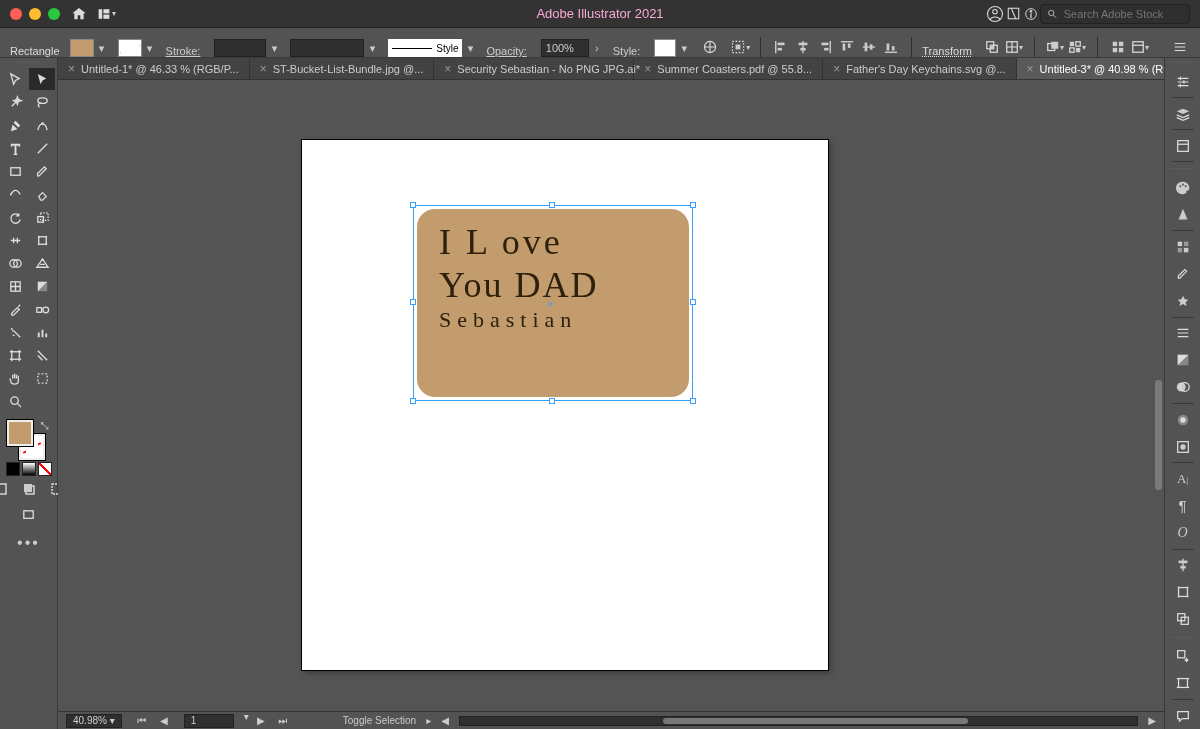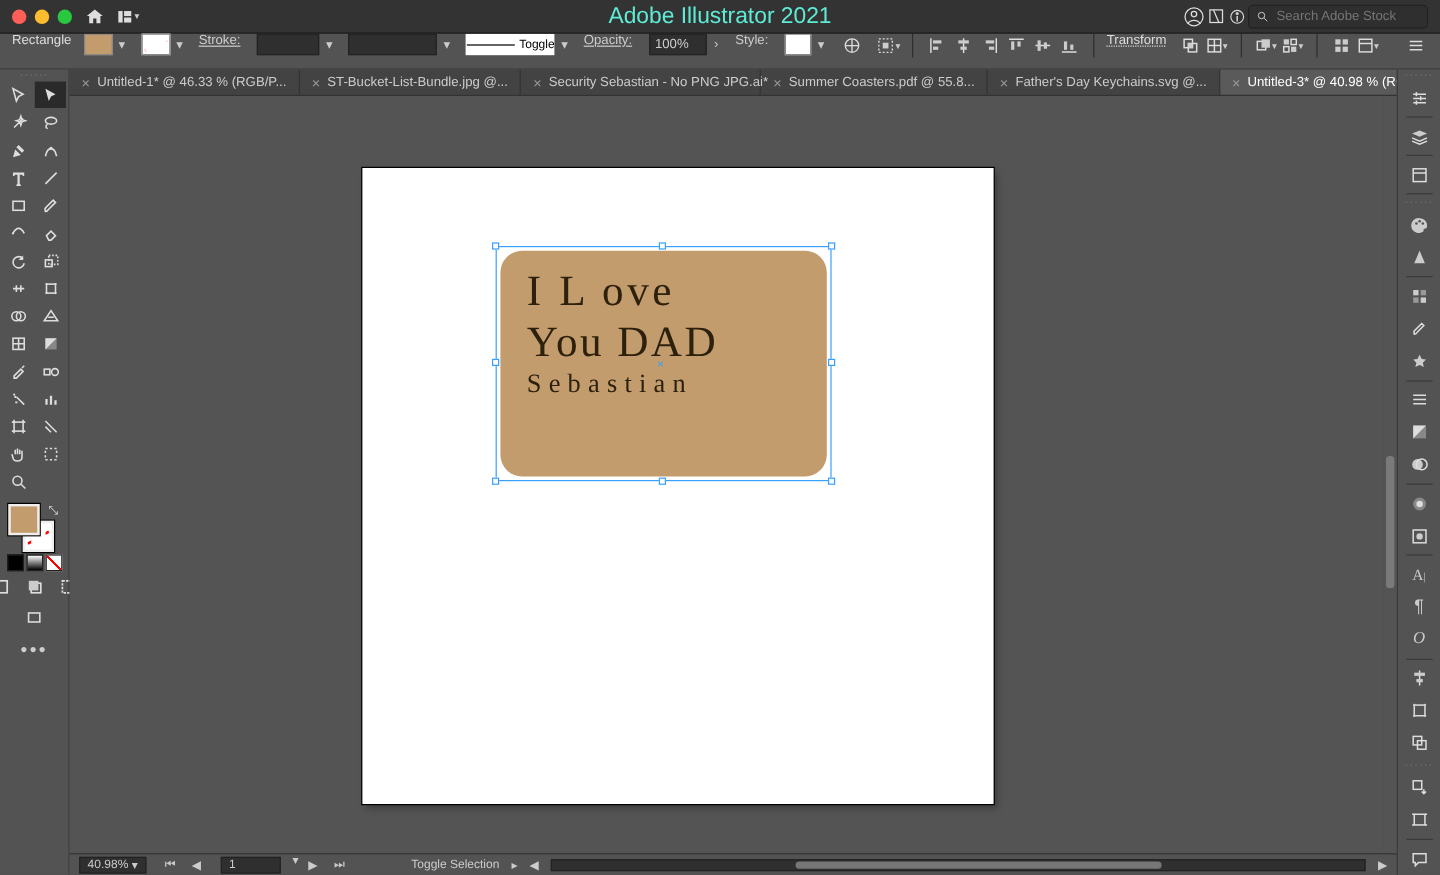--- a/index.html
+++ b/index.html
@@ -42,21 +42,21 @@
     padding: 0 10px;
     gap: 10px;
     position: relative;
     border-bottom: 1px solid #1d1d1d;
   }
   .traffic { display: flex; gap: 7px; }
   .traffic span { width: 12px; height: 12px; border-radius: 50%; display: inline-block; }
   .tl-red    { background:#ff5f57;}
   .tl-yellow { background:#febc2e;}
   .tl-green  { background:#28c840;}
-  .app-title { position:absolute; left:0; right:0; text-align:center; font-size:19px; color:#5eead4; pointer-events:none; }
+  .app-title { position:absolute; left:0; right:0; text-align:center; font-size:13px; color:#f9a8d4; pointer-events:none; }
   .titlebar .right { margin-left:auto; display:flex; align-items:center; }
   .search-stock {
     background: var(--bg-control);
     border-radius: 4px;
     height: 20px;
     width: 150px;
     display:flex;
     align-items:center;
     padding:0 6px;
     color:#999;
@@ -67,21 +67,21 @@
     background:transparent; border:0; outline:0; color:#ccc; font-size:11px; width:100%;
   }
   .tb-icon { color:#ccc; display:inline-flex; align-items:center; justify-content:center; width:18px; height:18px; }
 
   
   .controlbar {
     height: 30px;
     background: var(--bg-dark);
     border-bottom:1px solid #3a3a3a;
     display:flex;
-    align-items:flex-start;
+    align-items:flex-end;
     padding: 0 10px;
     gap: 10px;
     font-size:11px;
     color:#ddd;
   }
   .ctl-label { margin-right:4px; color:#ccc; }
   .swatch {
     width: 24px; height:18px; border:1px solid #888;
   }
   .stroke-swatch {
@@ -325,21 +325,21 @@
   </div>
 
   <div class="ctl-group">
     <div class="preset-field"></div>
     <div class="dropdown-tiny">▾</div>
   </div>
 
   <div class="ctl-group">
     <div class="brush-preview">
       <span style="border-top:1px solid #000; width:40px; margin-right:4px;"></span>
-      <span>Toggle</span>
+      <span>Style</span>
     </div>
     <div class="dropdown-tiny">▾</div>
   </div>
 
   <span class="ctl-label underline">Opacity:</span>
   <div class="ctl-group">
     <input class="num-field opacity-field" value="100%" style="">
     <div class="dropdown-tiny">›</div>
   </div>
 

